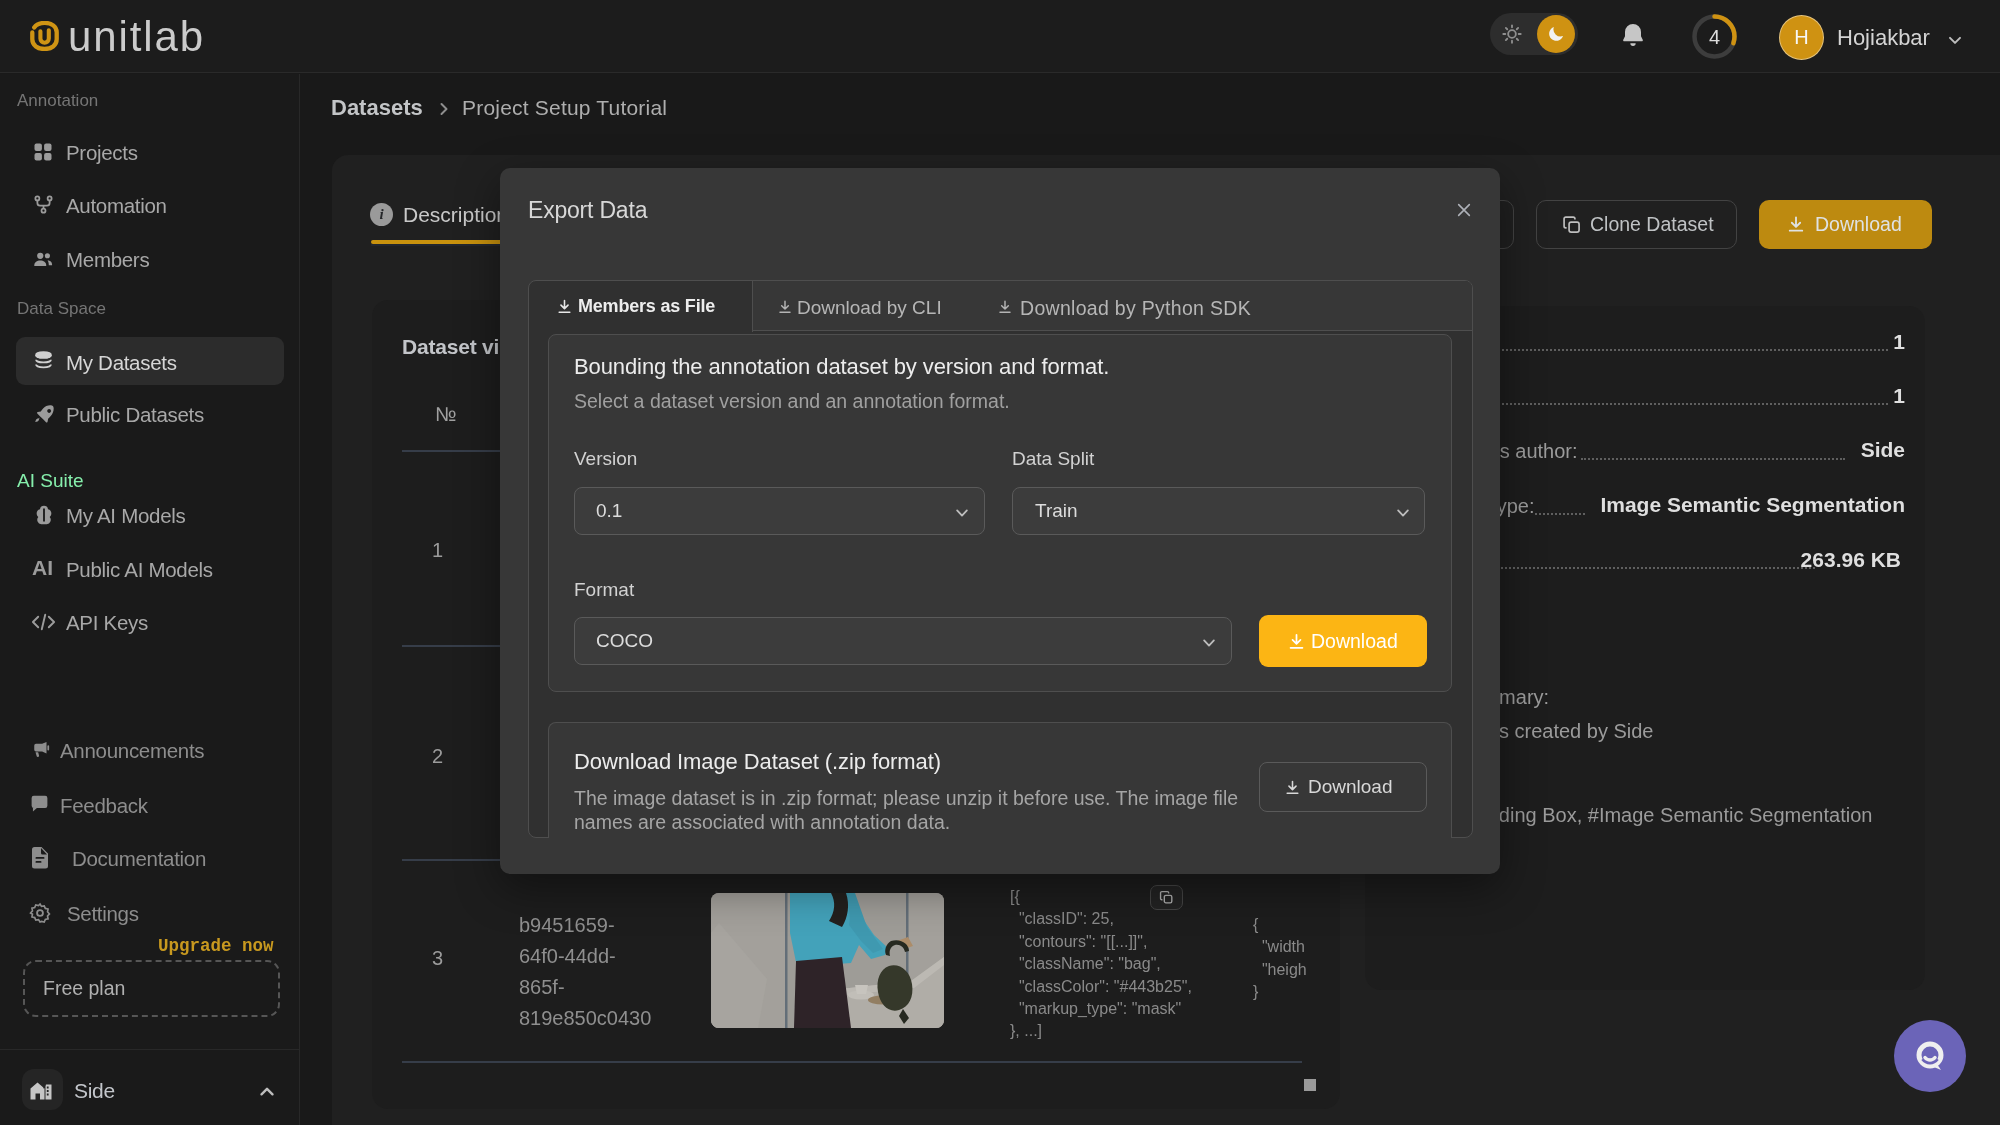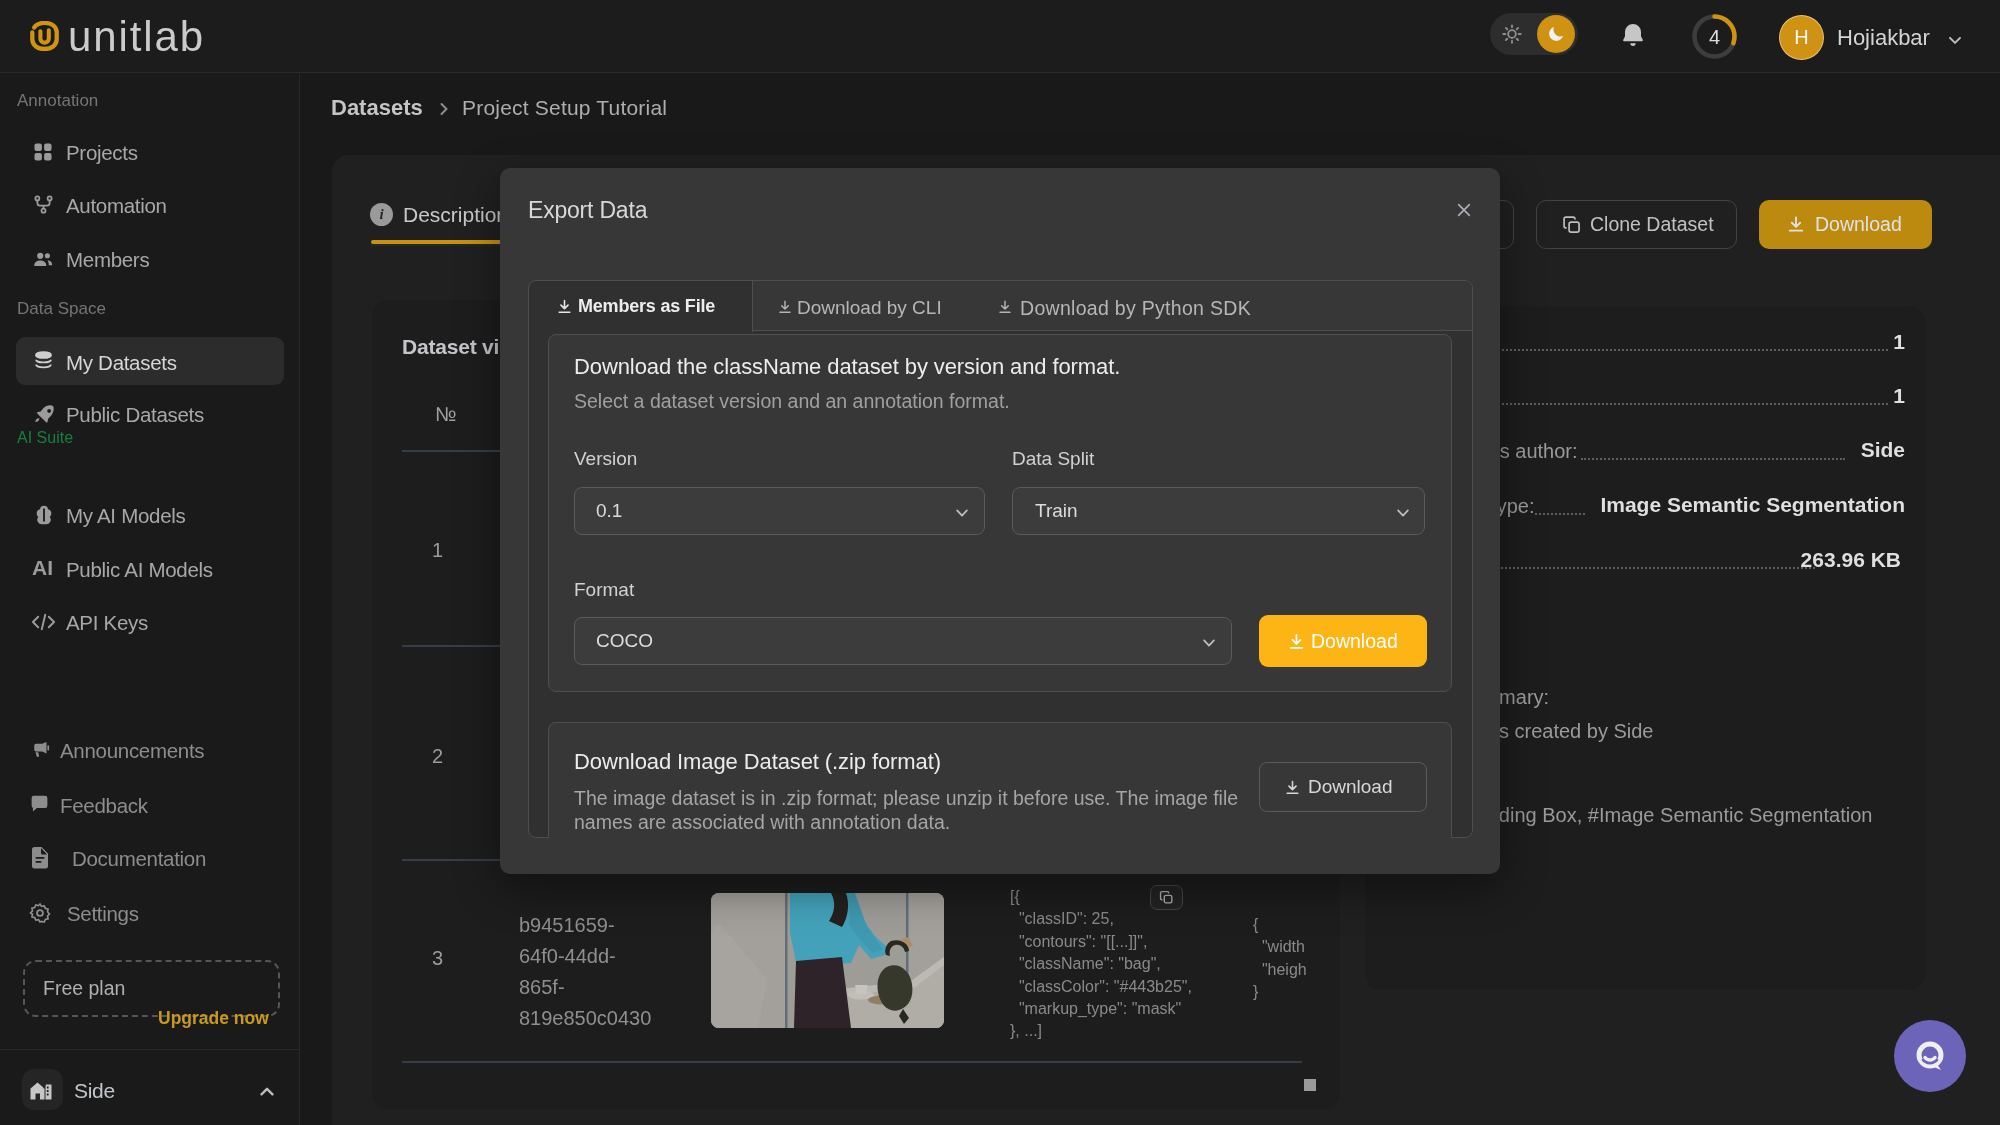--- a/index.html
+++ b/index.html
@@ -84,21 +84,21 @@
   <path d="M3.5 16c0 1.8 3.8 3.2 8.5 3.2s8.5-1.4 8.5-3.2"></path>
 </svg>
 <div class="abs" style="left:66px;top:351px;font-size:20.5px;letter-spacing:-0.3px;color:#d6d6d6;">My Datasets</div>
 
 <svg class="abs" style="left:33px;top:403px;" width="22" height="22" viewBox="0 0 24 24" fill="#9b9b9b">
   <path d="M14.5 3.2c3.2-1.3 6.2-1 7.2 0s1.3 4-0 7.2c-1 2.4-2.8 5-5.2 6.8l-.6 3.3a1 1 0 0 1-1.7.5l-2.6-2.6-4.3-4.3L4.7 11.5a1 1 0 0 1 .5-1.7l3.3-.6c1.8-2.4 3.6-5 6-6zm1.6 4a2.1 2.1 0 1 0 3 3 2.1 2.1 0 0 0-3-3z"></path>
   <path d="M7.4 16.6c-1.2-.3-2.8.1-3.7 1-.8.8-1.2 3.2-1.2 3.2s2.4-.4 3.2-1.2c.9-.9 1.3-2.5 1-3.7z"></path>
 </svg>
 <div class="abs" style="left:66px;top:403px;font-size:20.5px;letter-spacing:-0.3px;color:#a8a8a8;">Public Datasets</div>
 
-<div class="abs" style="left:17px;top:429px;font-size:16px;color:#15803d;">AI Suite</div>
+<div class="abs" style="left:17px;top:470px;font-size:19px;color:#86efac;">AI Suite</div>
 
 <svg class="abs" style="left:33px;top:504px;" width="22" height="22" viewBox="0 0 24 24" fill="#9b9b9b">
   <path d="M12 2a4.5 4.5 0 0 0-4.4 3.6A4.8 4.8 0 0 0 4 10.3c0 1.5.7 2.9 1.8 3.8A4.8 4.8 0 0 0 9 22h6a4.8 4.8 0 0 0 3.2-7.9c1.1-.9 1.8-2.3 1.8-3.8a4.8 4.8 0 0 0-3.6-4.7A4.5 4.5 0 0 0 12 2zm-1 4v12m2-12v12"></path>
   <path d="M11 5h2v14h-2z" fill="#1a1a1a"></path>
 </svg>
 <div class="abs" style="left:66px;top:504px;font-size:20.5px;letter-spacing:-0.3px;color:#a8a8a8;">My AI Models</div>
 
 <div class="abs" style="left:32px;top:556px;font-size:21px;font-weight:bold;color:#9b9b9b;">AI</div>
 <div class="abs" style="left:66px;top:558px;font-size:20.5px;letter-spacing:-0.3px;color:#a8a8a8;">Public AI Models</div>
 
@@ -127,21 +127,21 @@
 <div class="abs" style="left:72px;top:847px;font-size:20.5px;letter-spacing:-0.3px;color:#8d8d8d;">Documentation</div>
 
 <svg class="abs" style="left:29px;top:902px;" width="22" height="22" viewBox="0 0 24 24" fill="none" stroke="#8d8d8d" stroke-width="2">
   <circle cx="12" cy="12" r="3.2"></circle>
   <path d="M12 2.2l1.6 2.6 3-.6 1.2 2.8 3 .7-.6 3 2.1 2.3-2.1 2.3.6 3-3 .7-1.2 2.8-3-.6L12 21.8l-1.6-2.6-3 .6-1.2-2.8-3-.7.6-3L1.7 12l2.1-2.3-.6-3 3-.7 1.2-2.8 3 .6z" stroke-width="1.8"></path>
 </svg>
 <div class="abs" style="left:67px;top:902px;font-size:20.5px;letter-spacing:-0.3px;color:#8d8d8d;">Settings</div>
 
 <div class="abs" style="left:23px;top:960px;width:257px;height:57px;border:2px dashed #565656;border-radius:13px;"></div>
 <div class="abs" style="left:43px;top:977px;font-size:19.5px;color:#b0b0b0;">Free plan</div>
-<div class="abs" style="left:158px;top:1008px;font-size:17.5px;font-weight:bold;color:#c8991f;">Upgrade now</div>
+<div class="abs" style="left:158px;top:936px;font-size:17.5px;font-weight:bold;color:#c8991f;font-family:Liberation Mono, monospace;">Upgrade now</div>
 
 <div class="abs" style="left:0;top:1049px;width:300px;height:1px;background:#282828;"></div>
 <div class="abs" style="left:22px;top:1069px;width:41px;height:41px;border-radius:12px;background:#252525;"></div>
 <svg class="abs" style="left:30px;top:1081px;" width="22" height="19" viewBox="0 0 22 19">
   <path d="M0.5 7.5 L7.5 1.5 L14.5 7.5 V18.5 H10 V12.5 H5.5 V18.5 H0.5z" fill="#c6c6c6"></path>
   <path d="M15.5 3.5 H21.5 V18.5 H15.5z" fill="#c6c6c6"></path>
   <rect x="16.8" y="5.5" width="1.8" height="2" fill="#252525"></rect>
   <rect x="16.8" y="9" width="1.8" height="2" fill="#252525"></rect>
   <rect x="16.8" y="12.5" width="1.8" height="2" fill="#252525"></rect>
   <path d="M13.5 1 L16 3.5 L13.5 8z" fill="#252525"></path>
@@ -284,21 +284,21 @@
   <path d="M12 3.5v11M7 10l5 5 5-5M4.5 20h15"></path>
 </svg>
 <div class="abs" style="left:797px;top:297px;font-size:19px;color:#b6b6b6;">Download by CLI</div>
 
 <svg class="abs" style="left:997px;top:299px;" width="16" height="16" viewBox="0 0 24 24" fill="none" stroke="#b4b4b4" stroke-width="2.2" stroke-linecap="round" stroke-linejoin="round">
   <path d="M12 3.5v11M7 10l5 5 5-5M4.5 20h15"></path>
 </svg>
 <div class="abs" style="left:1020px;top:297px;font-size:19.5px;letter-spacing:0.3px;color:#b6b6b6;">Download by Python SDK</div>
 
 <div class="abs" style="left:548px;top:334px;width:904px;height:358px;border:1px solid #4e4e4e;border-radius:8px;background:#373737;"></div>
-<div class="abs" style="left:574px;top:354px;font-size:22px;letter-spacing:-0.1px;color:#ececec;">Download the className dataset by version and format.</div>
+<div class="abs" style="left:574px;top:354px;font-size:22px;letter-spacing:-0.1px;color:#ececec;">Bounding the annotation dataset by version and format.</div>
 <div class="abs" style="left:574px;top:390px;font-size:19.5px;color:#a0a0a0;">Select a dataset version and an annotation format.</div>
 
 <div class="abs" style="left:574px;top:448px;font-size:19px;color:#d2d2d2;text-align:center;">Version</div>
 <div class="abs" style="left:574px;top:487px;width:411px;height:48px;border:1px solid #5a5a5a;border-radius:8px;background:#3c3c3c;"></div>
 <div class="abs" style="left:596px;top:500px;font-size:19px;color:#dcdcdc;">0.1</div>
 <svg class="abs" style="left:953px;top:504px;" width="18" height="18" viewBox="0 0 24 24" fill="none" stroke="#bdbdbd" stroke-width="2.4" stroke-linecap="round" stroke-linejoin="round">
   <path d="M5.5 8.5l6.5 7 6.5-7"></path>
 </svg>
 
 <div class="abs" style="left:1012px;top:448px;font-size:19px;color:#d2d2d2;">Data Split</div>

